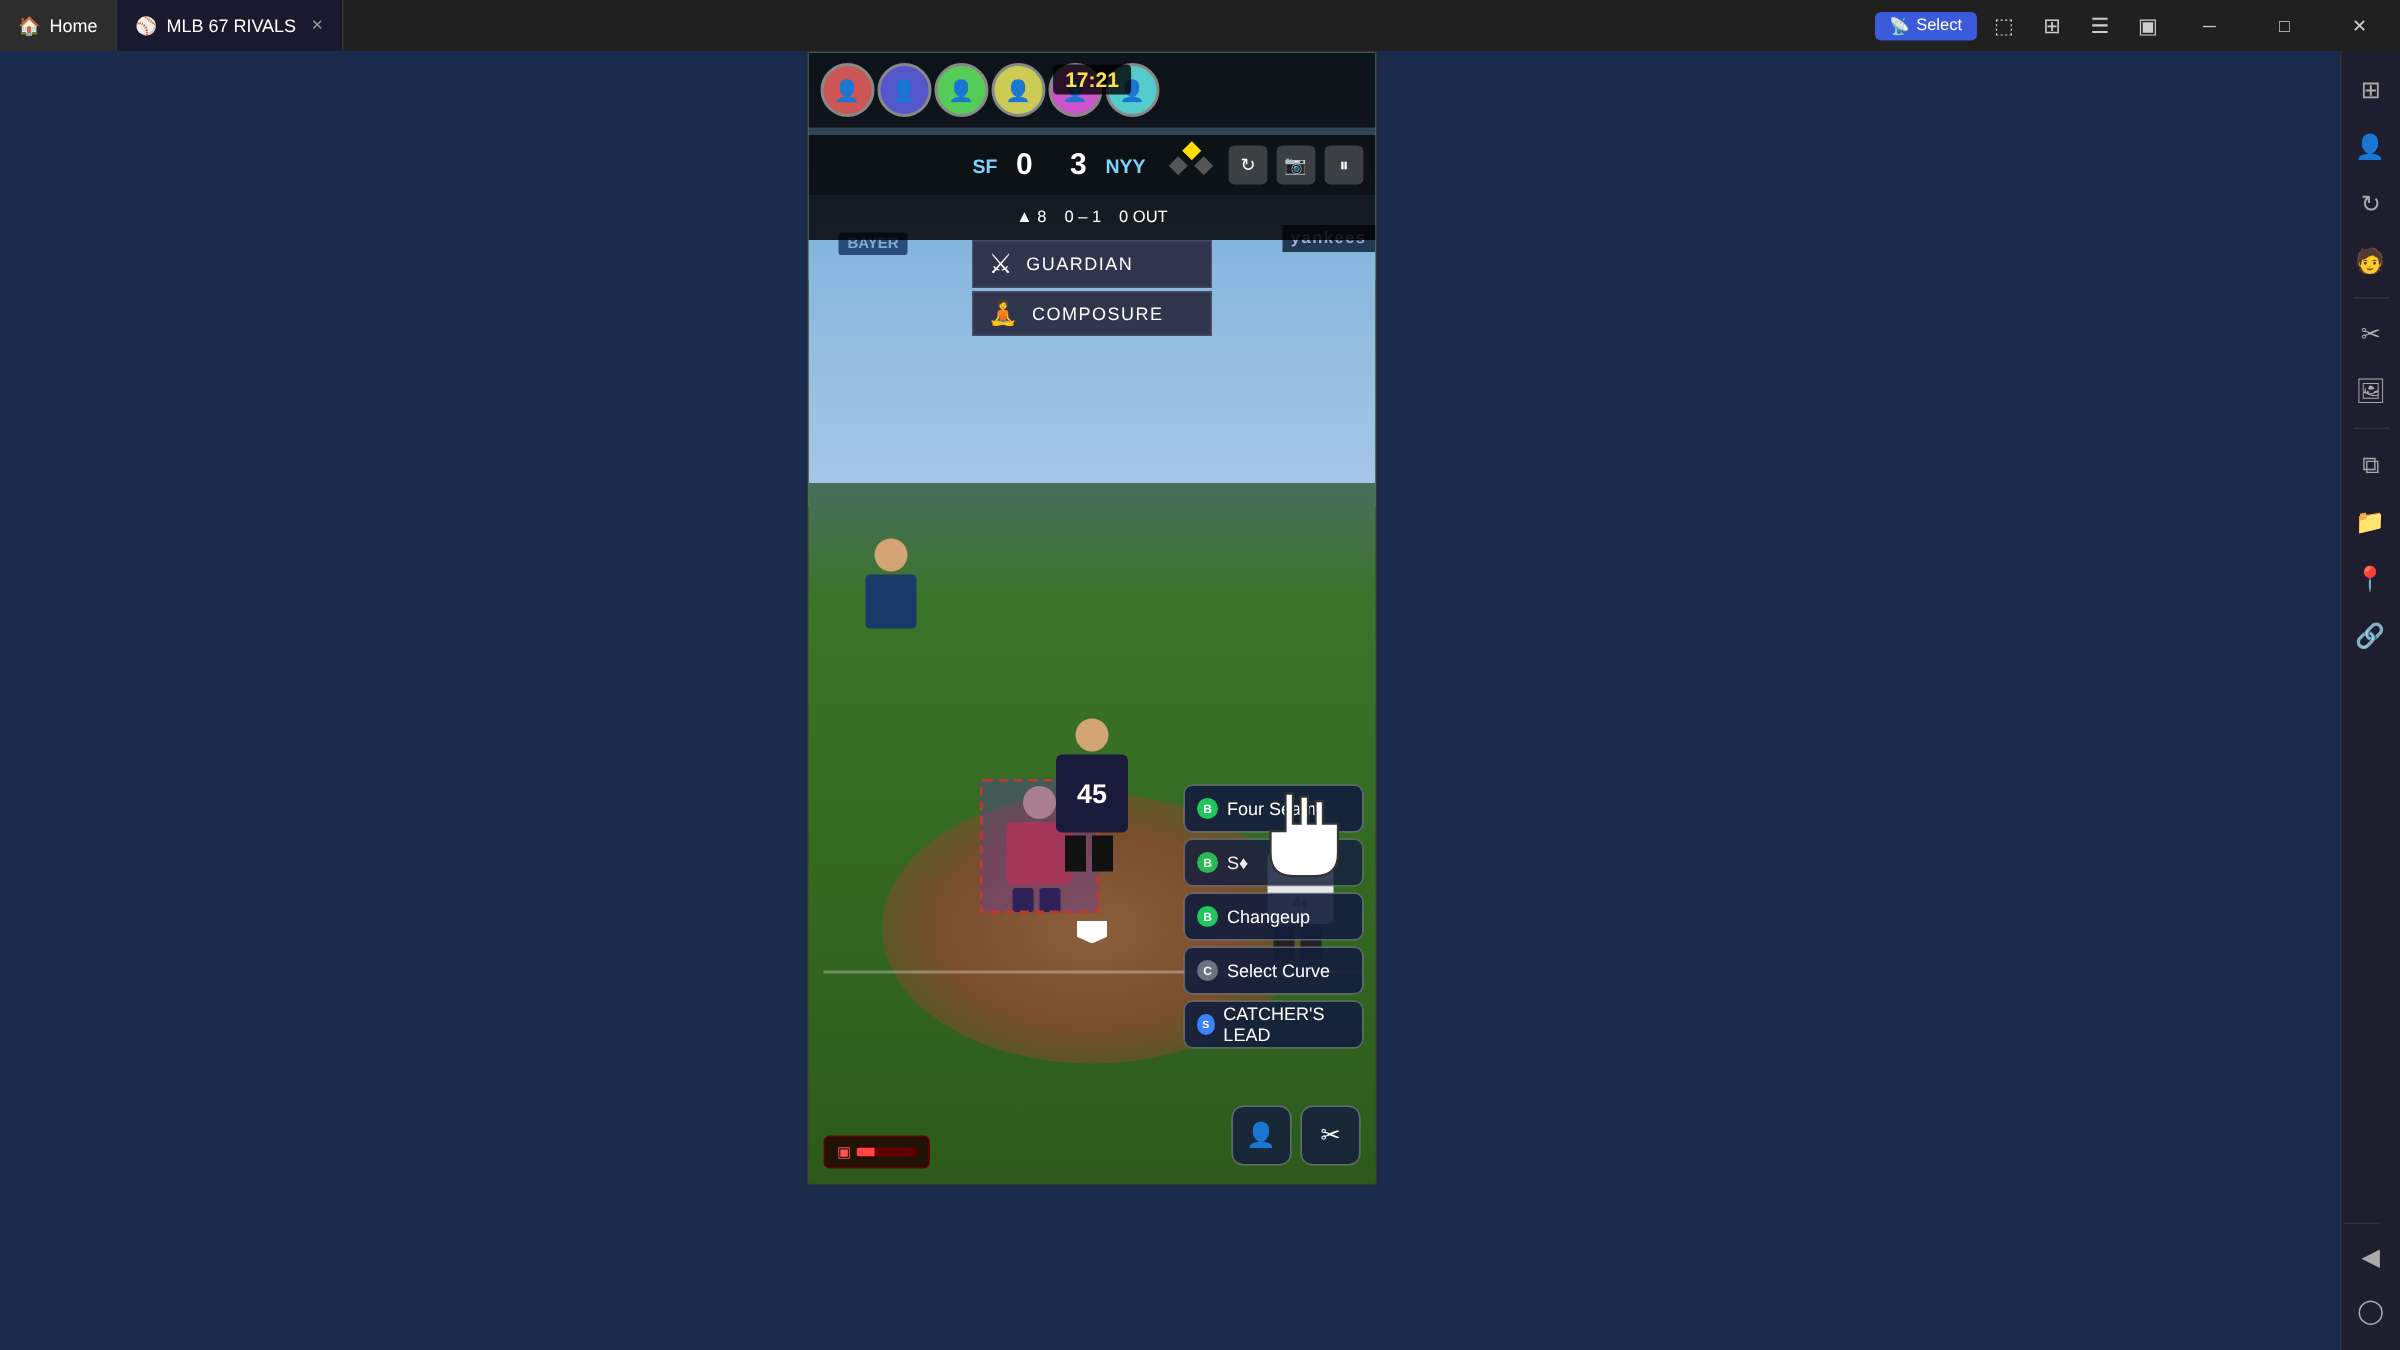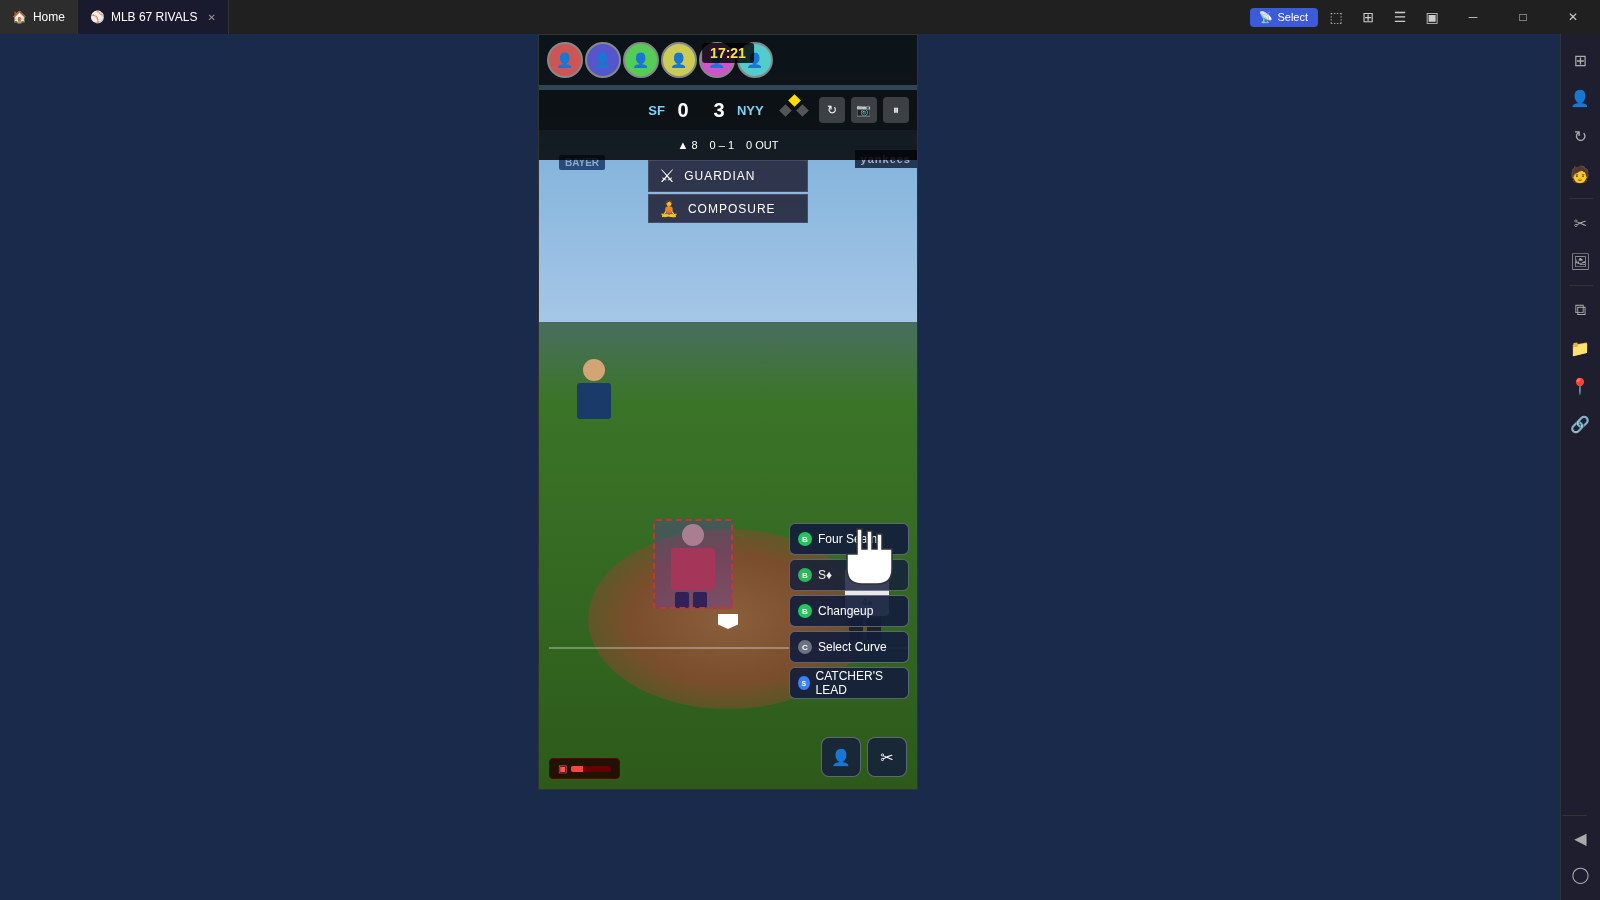--- a/index.html
+++ b/index.html
@@ -617,20 +617,32 @@
       <div style="width:44px;height:48px;background:#e8e8e8;border-radius:4px;margin:2px auto;display:flex;align-items:center;justify-content:center;font-size:18px;font-weight:bold;color:#888;">
         <span style="font-size:10px;position:absolute;margin-top:20px;color:#888;font-weight:bold;">4♦</span>
       </div>
       <div style="width:36px;height:22px;display:flex;gap:4px;margin:0 auto;">
         <div style="width:14px;height:22px;background:#222;"></div>
         <div style="width:14px;height:22px;background:#222;"></div>
       </div>
     </div>
   </div>
 
+  <div style="position:absolute;bottom:200px;left:calc(50% - 40px);">
+    <div style="width:80px;height:110px;position:relative;">
+      <div class="player-head" style="margin:0 auto;background:#d4a574;"></div>
+      <div style="width:48px;height:52px;background:#1a1a3a;border-radius:4px;margin:2px auto;display:flex;align-items:center;justify-content:center;color:#fff;font-size:16px;font-weight:bold;">
+        <span style="font-size:18px;font-weight:bold;color:#fff;">45</span>
+      </div>
+      <div style="width:36px;height:24px;display:flex;gap:4px;margin:0 auto;">
+        <div style="width:14px;height:24px;background:#111;"></div>
+        <div style="width:14px;height:24px;background:#111;"></div>
+      </div>
+    </div>
+  </div>
 
   <div id="mini-score">
     <div style="color:#f55;font-size:10px;">▣</div>
     <div class="mini-score-bar">
       <div class="mini-score-fill"></div>
     </div>
   </div>
 
 
   <div id="pitch-menu">

